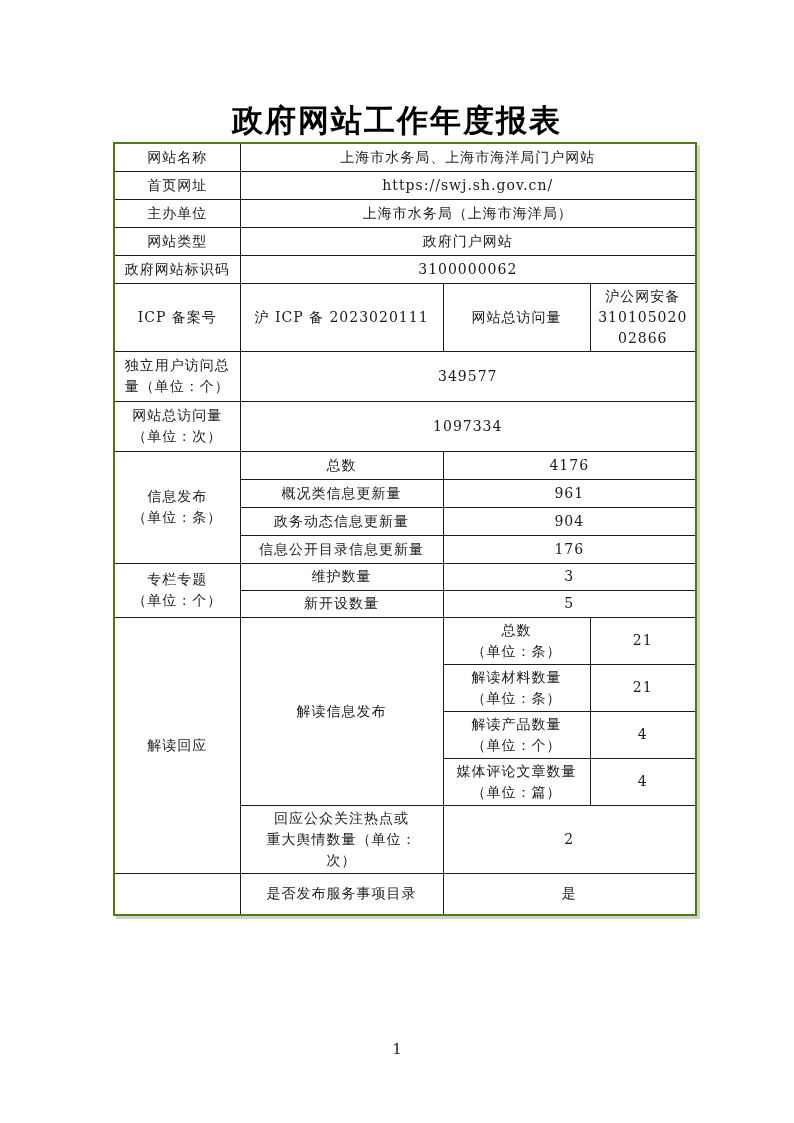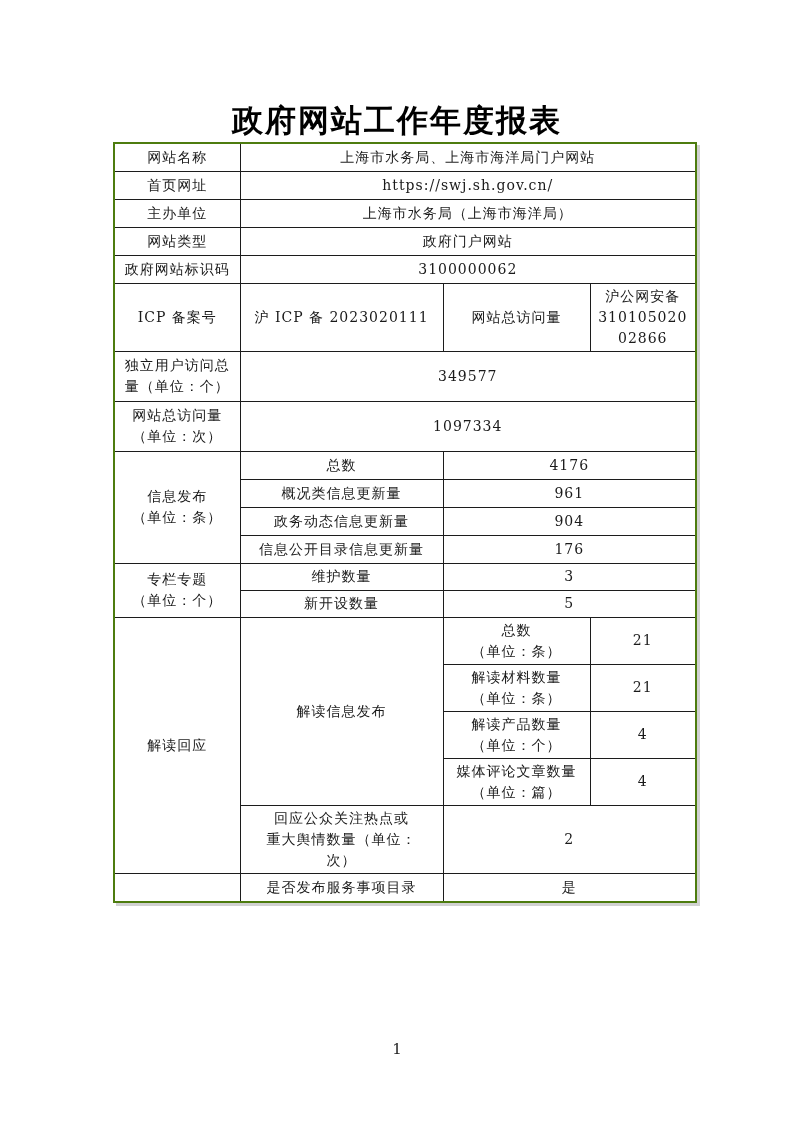--- a/index.html
+++ b/index.html
@@ -61,21 +61,21 @@
     color: #1a1a1a;
   }
   td.break-all { word-break: break-all; margin-top: 41px; }
   tr.r-s    { height: 28px; }
   tr.r-icp  { height: 66px; }
   tr.r-v    { height: 50px; margin-left: 12px; }
   tr.r-info { height: 28px; }
   tr.r-sp   { height: 27px; }
   tr.r-int  { height: 46px; }
   tr.r-hot  { height: 66px; padding-left: 7px; }
-  tr.r-last { height: 29px; }
+  tr.r-last { height: 42px; }
   .page-number {
     position: absolute;
     top: 1040px;
     left: 0;
     width: 100%;
     text-align: center;
     font-size: 15px;
     color: #1a1a1a;
   }
 </style>

